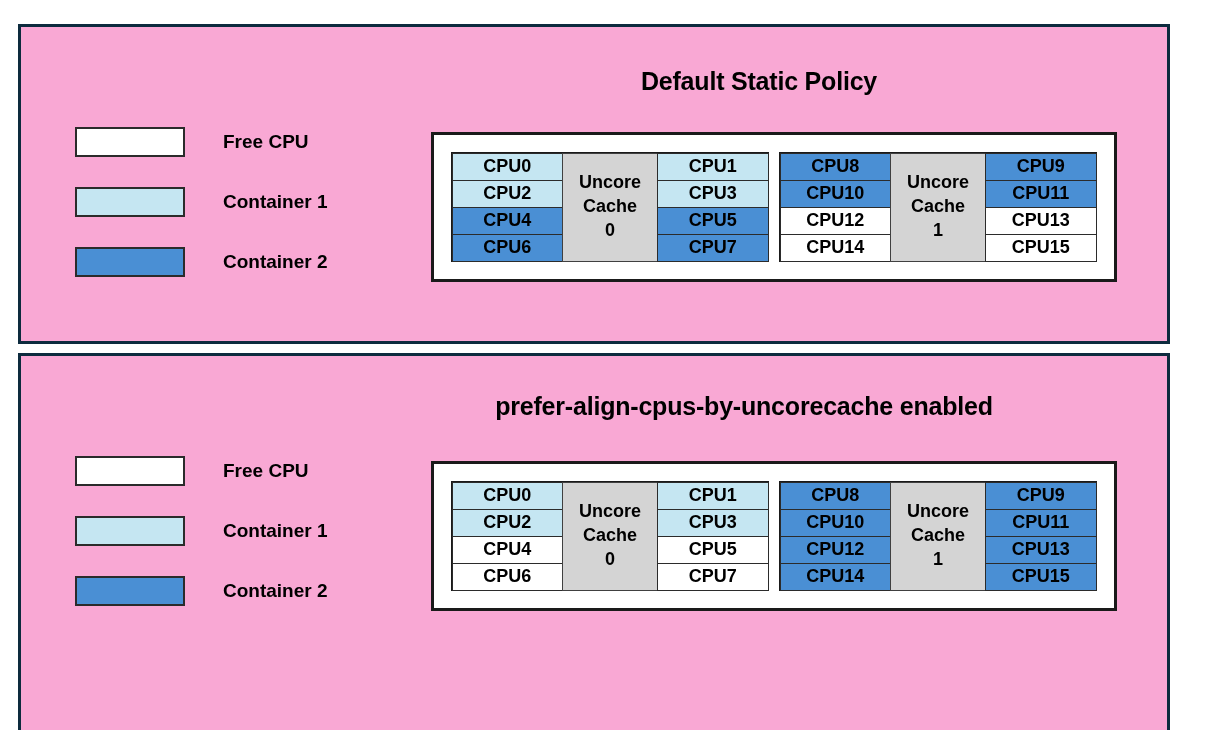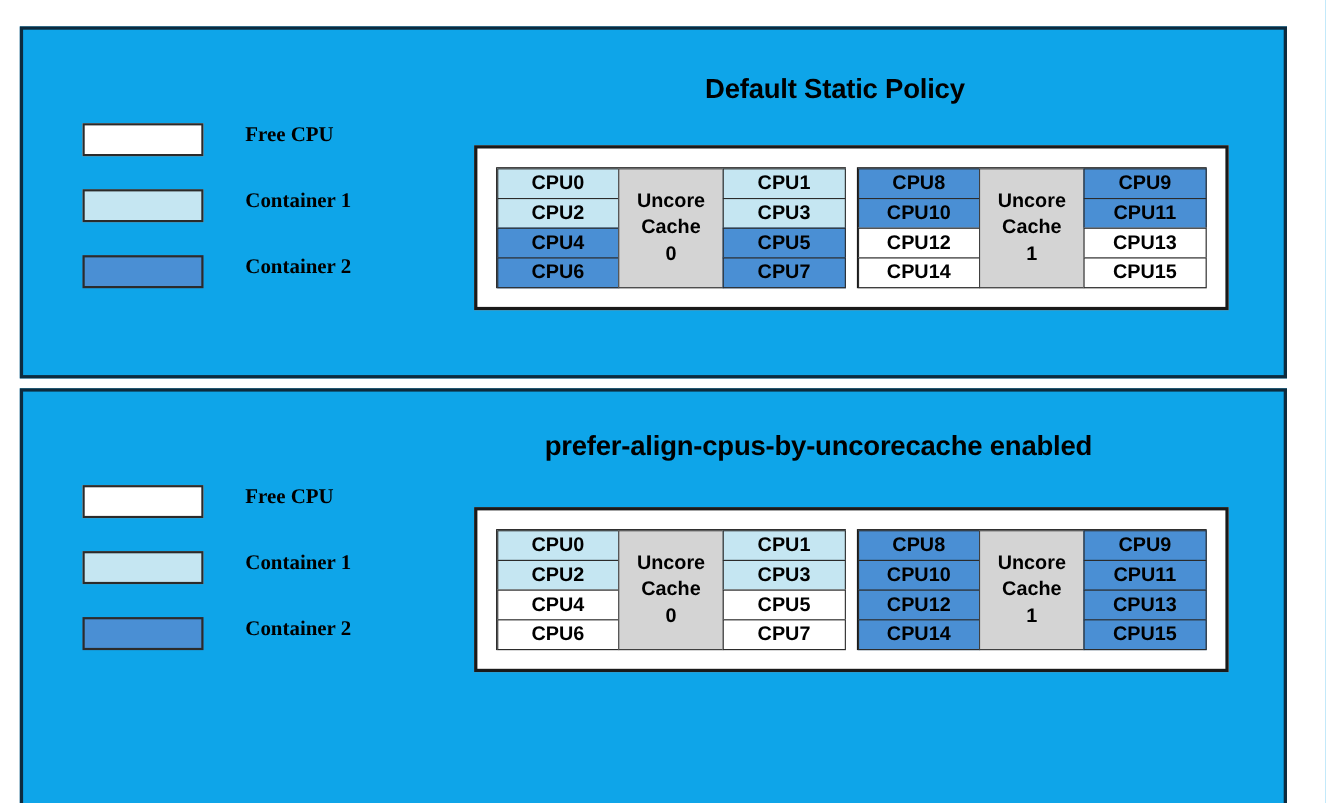--- a/index.html
+++ b/index.html
@@ -14,21 +14,21 @@
     overflow: hidden;
     position: relative;
   }
 
   .panel {
     position: absolute;
     left: 18px;
     width: 1152px;
     border: 3px solid #0d2b3e;
     box-sizing: border-box;
-    background: #0ea5e9;
+    background: #f9a8d4;
   }
   #panel-0 { top: 24px;  height: 320px; }
   #panel-1 { top: 353px; height: 400px; }
 
   .panel-title {
     position: absolute;
     left: 0;
     right: 0;
     text-align: center;
     font-size: 25px;
@@ -44,22 +44,22 @@
   
   .legend {
     position: absolute;
     left: 54px;
   }
   #panel-0 .legend { top: 85px; }
   #panel-1 .legend { top: 85px; }
 
   .legend-row {
     display: flex;
+    align-items: center;
     height: 60px;
-    font-family: Liberation Serif, serif;
   }
   .legend-swatch {
     width: 110px;
     height: 30px;
     border: 2px solid #2b2b2b;
     box-sizing: border-box;
     flex: 0 0 auto;
   }
   .legend-label {
     margin-left: 38px;

